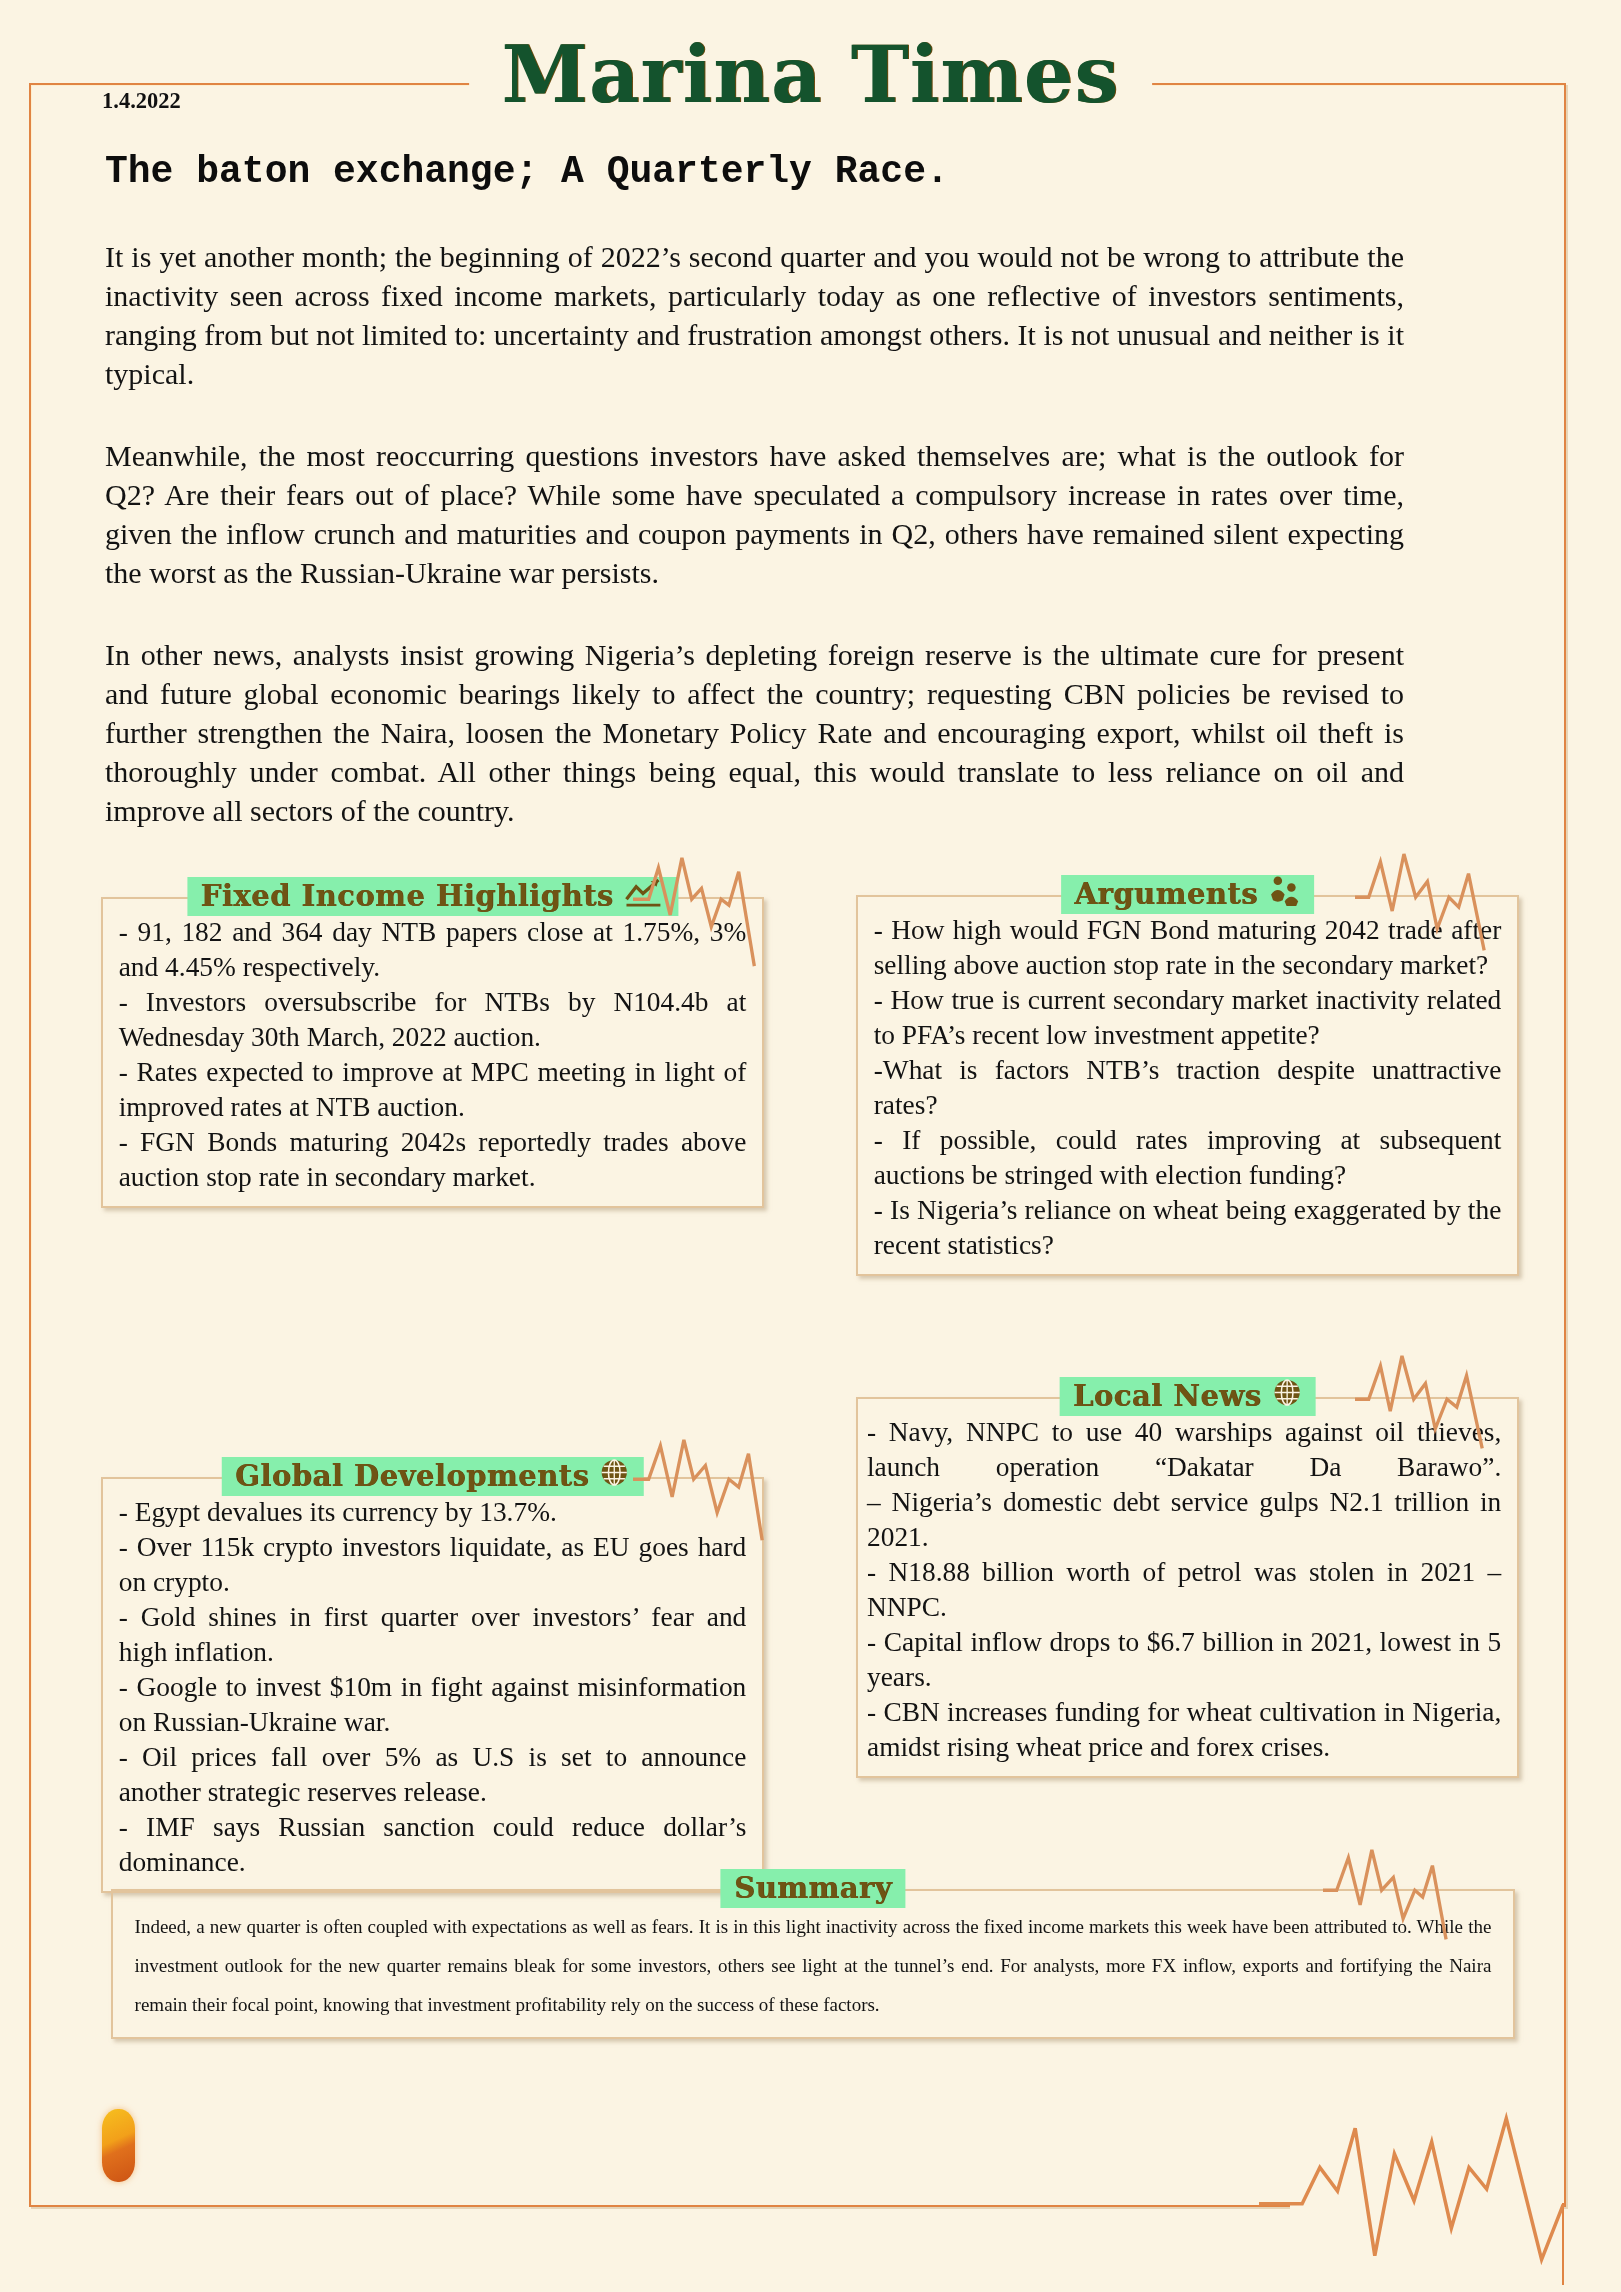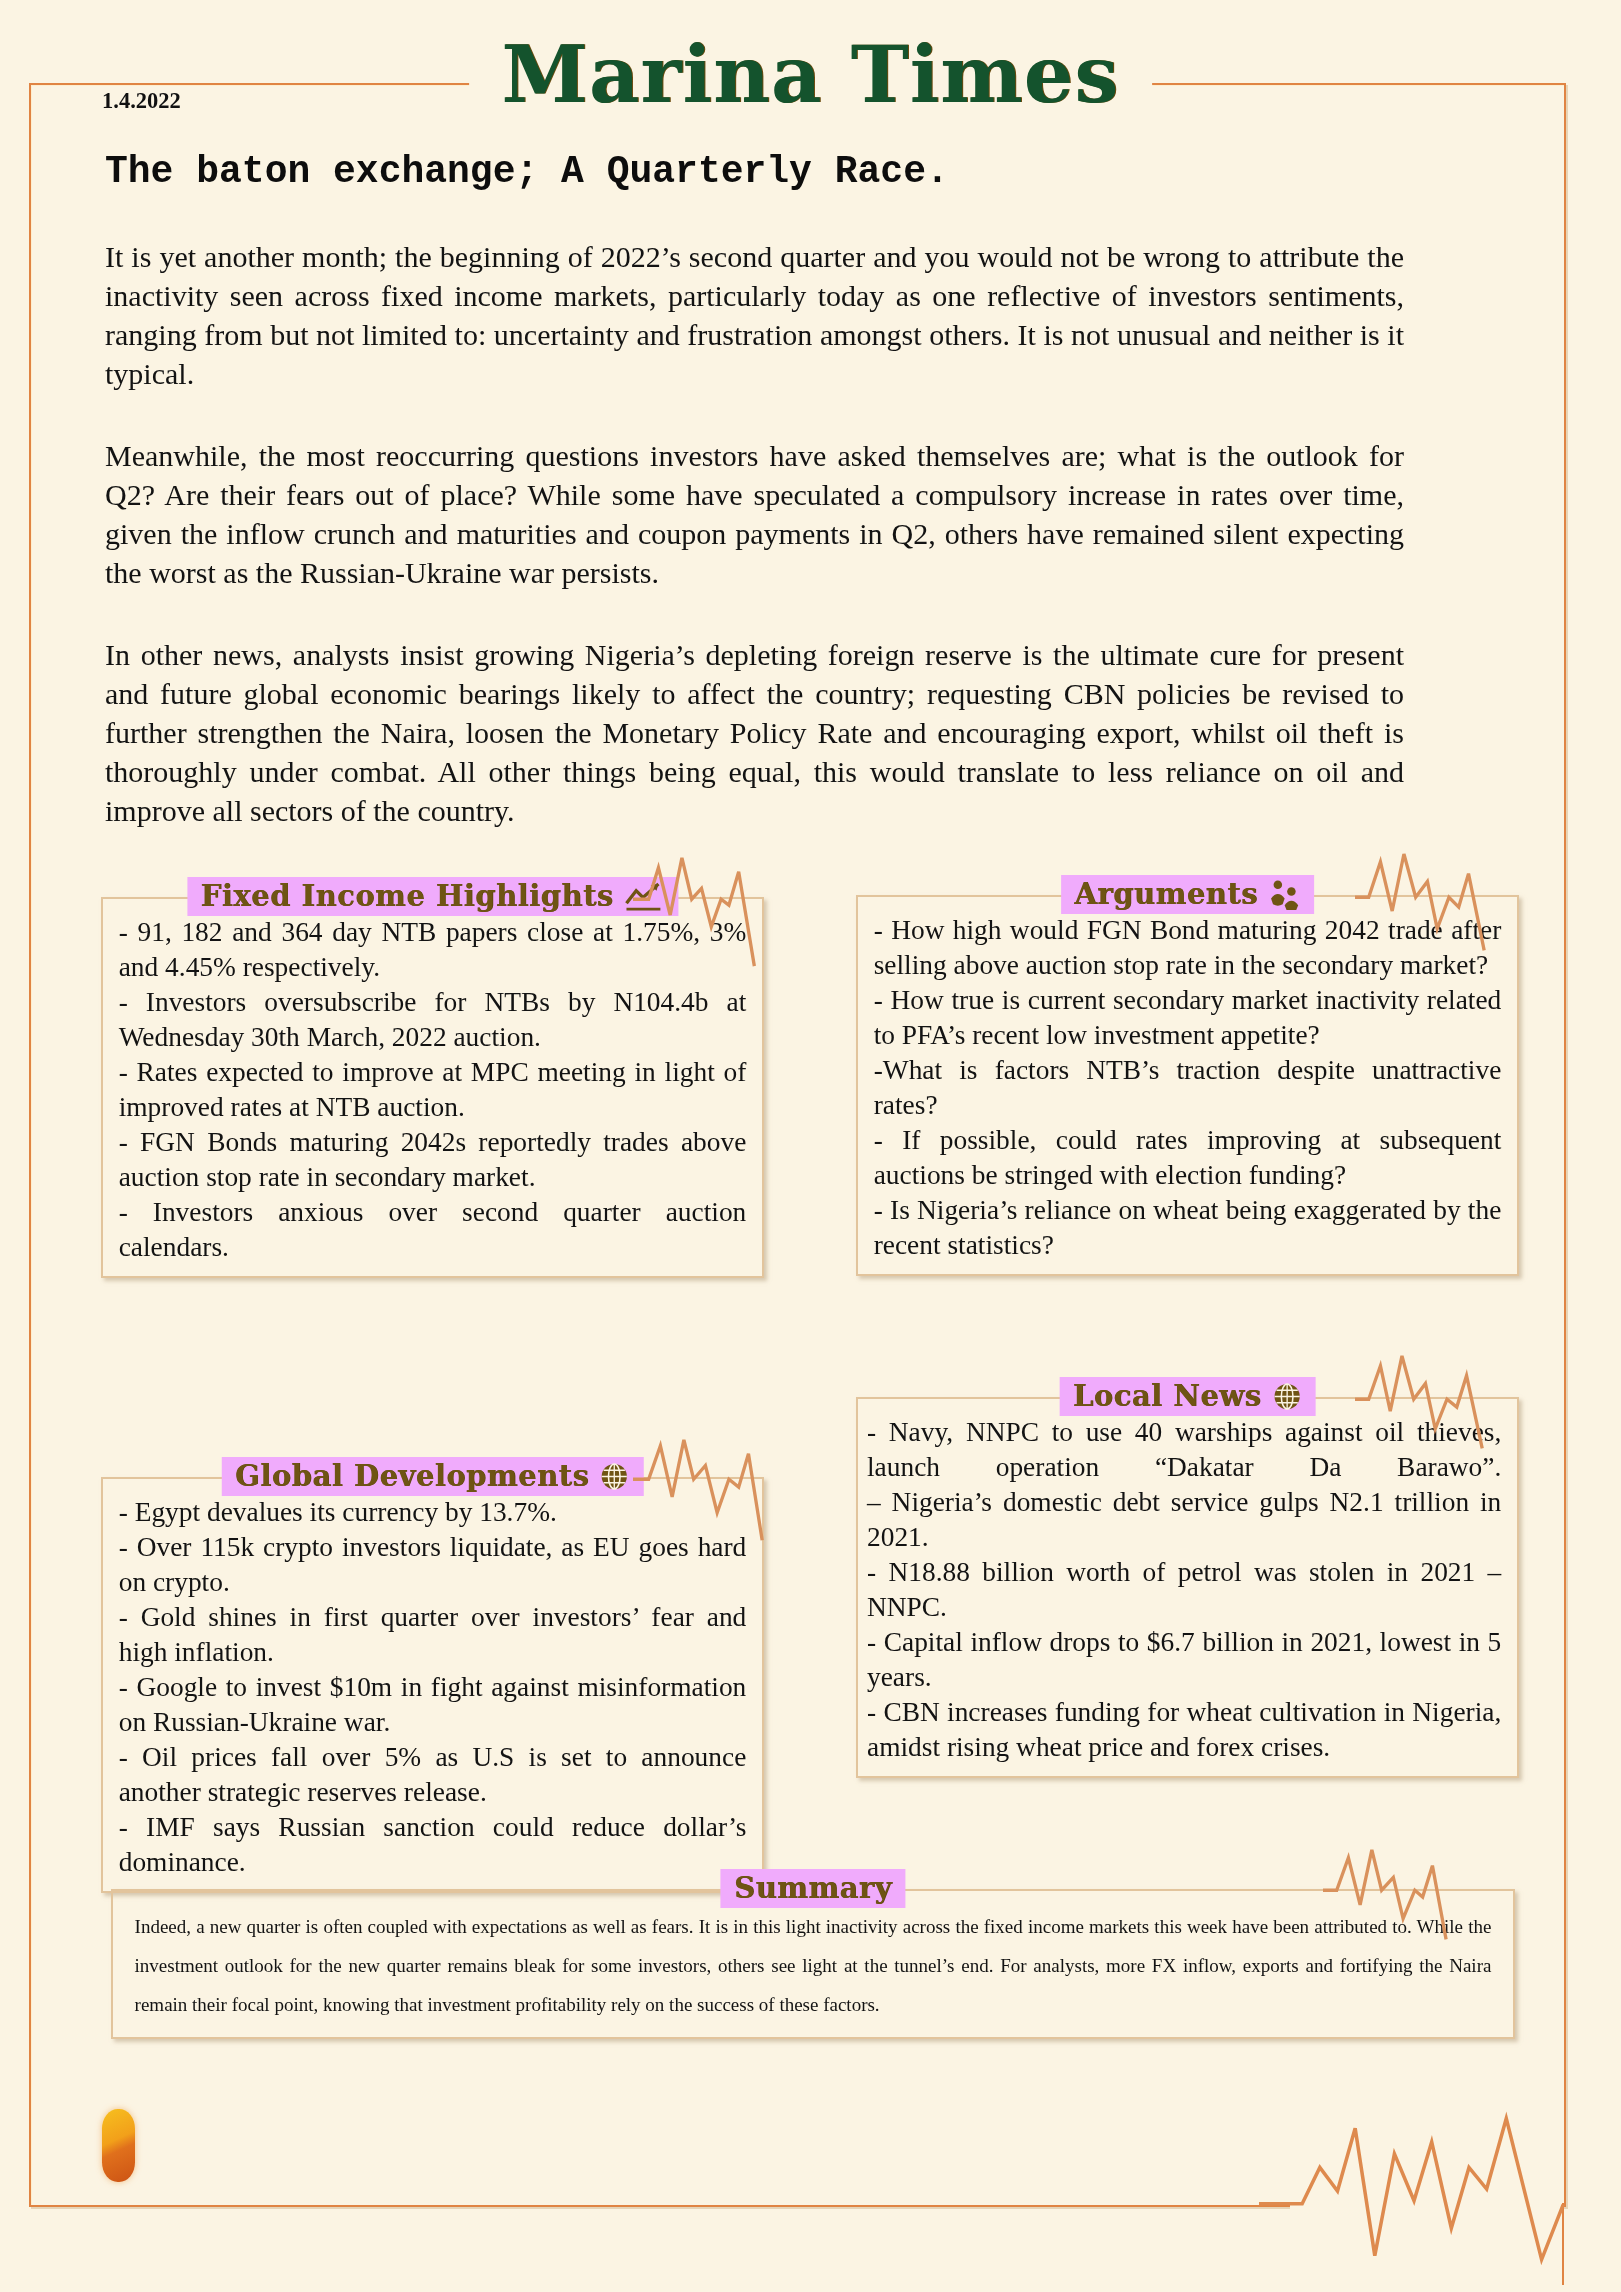--- a/index.html
+++ b/index.html
@@ -48,22 +48,22 @@
     padding:15.7px 15.7px 11.8px 15.7px;
     box-sizing:border-box;
     background:transparent;
   }
   .box-a{left:101px;top:897px;}
   .box-b{left:856px;top:895px;}
   .box-c{left:101px;top:1477px;}
   .box-d{left:856px;top:1397px;padding-left:9px;}
   .box-head{
     position:absolute;top:-21.6px;left:50%;transform:translateX(-50%);
-    background:#f0abfc;padding:0 13.7px;z-index:2;
-    display:flex;align-items:center;gap:9.8px;white-space:nowrap;
+    background:#86efac;padding:0 13.7px;z-index:2;
+    display:flex;gap:9.8px;white-space:nowrap;
   }
   .box-title{
     font-family:"DejaVu Serif", serif;font-weight:bold;
     font-size:29px;line-height:39px;color:#6F5414;
     letter-spacing:0.5px;text-shadow:0.6px 0 0 #5c4410;
   }
   .news-item{
     font-size:27.4px;line-height:35px;text-align:justify;
   }
   .news-item.jl{text-align-last:justify;}
@@ -117,21 +117,20 @@
         <line x1="3" y1="29" x2="38" y2="29" stroke="#6F5414" stroke-width="3"></line>
       </svg>
     </div>
     <svg class="pulse pulse-box p-right-corner" viewBox="0 0 140 122" preserveAspectRatio="none">
       <polyline points="0,46 16,46 26,14 38,62 50,4 60,46 70,35 80,74 90,46 98,52 108,18 124,114" fill="none" stroke="#D9915C" stroke-width="3.4"></polyline>
     </svg>
     <div class="news-item">- 91, 182 and 364 day NTB papers close at 1.75%, 3% and 4.45% respectively.</div>
     <div class="news-item">- Investors oversubscribe for NTBs by N104.4b at Wednesday 30th March, 2022 auction.</div>
     <div class="news-item">- Rates expected to improve at MPC meeting in light of improved rates at NTB auction.</div>
     <div class="news-item">- FGN Bonds maturing 2042s reportedly trades above auction stop rate in secondary market.</div>
-    <div class="news-item">- Investors anxious over second quarter auction calendars.</div>
   </section>
 
   <section class="box box-b">
     <div class="box-head">
       <span class="box-title">Arguments</span>
       <svg class="icon" width="33" height="31" viewBox="0 0 34 32">
         <circle cx="10" cy="6" r="4.4" fill="#6F5414"></circle>
         <path d="M3,20 q7,-9 14,0 l-2,6 q-5,3 -10,0 z" fill="#6F5414"></path>
         <circle cx="24" cy="13" r="4.4" fill="#6F5414"></circle>
         <path d="M17,27 q7,-9 14,0 l-2,5 l-10,0 z" fill="#6F5414"></path>

